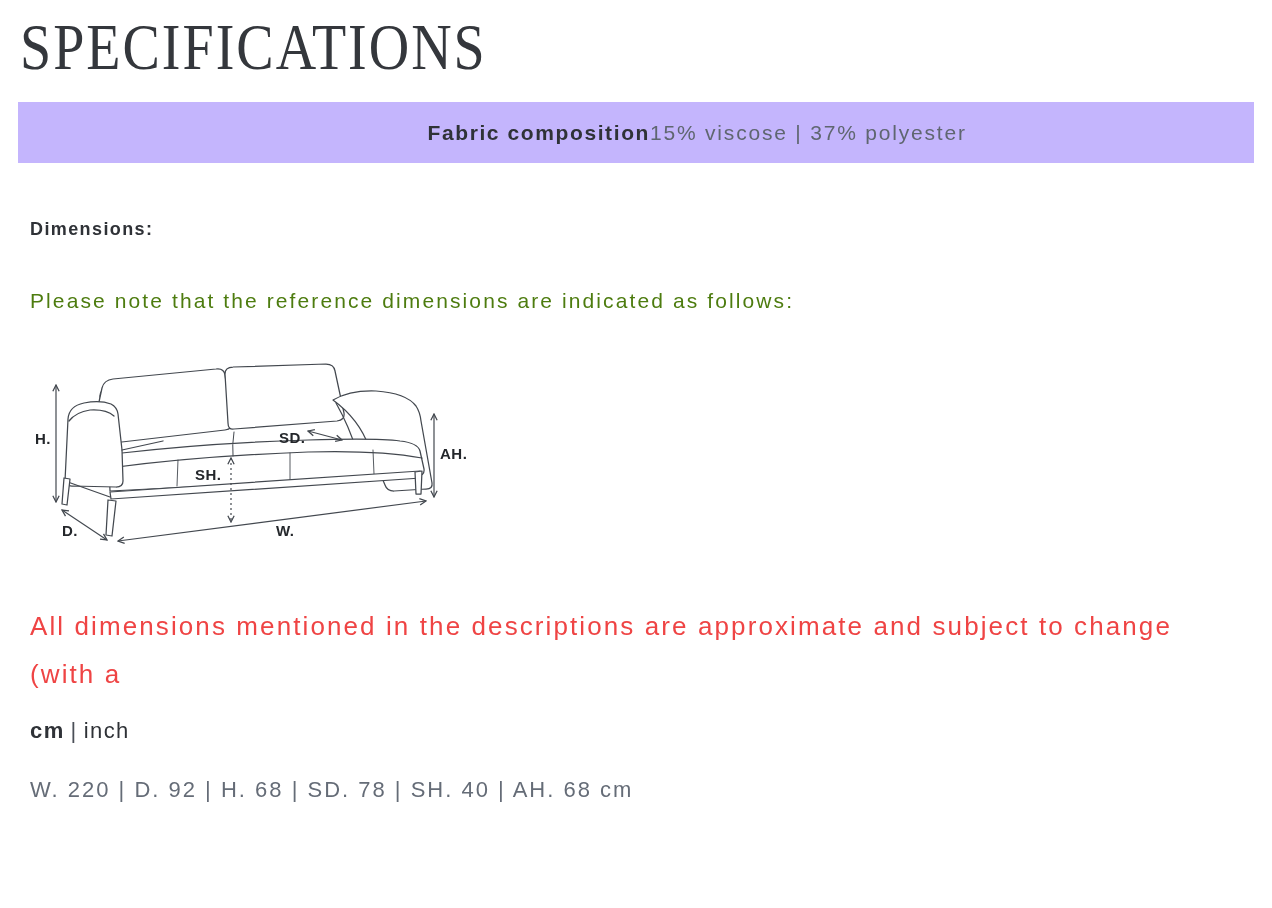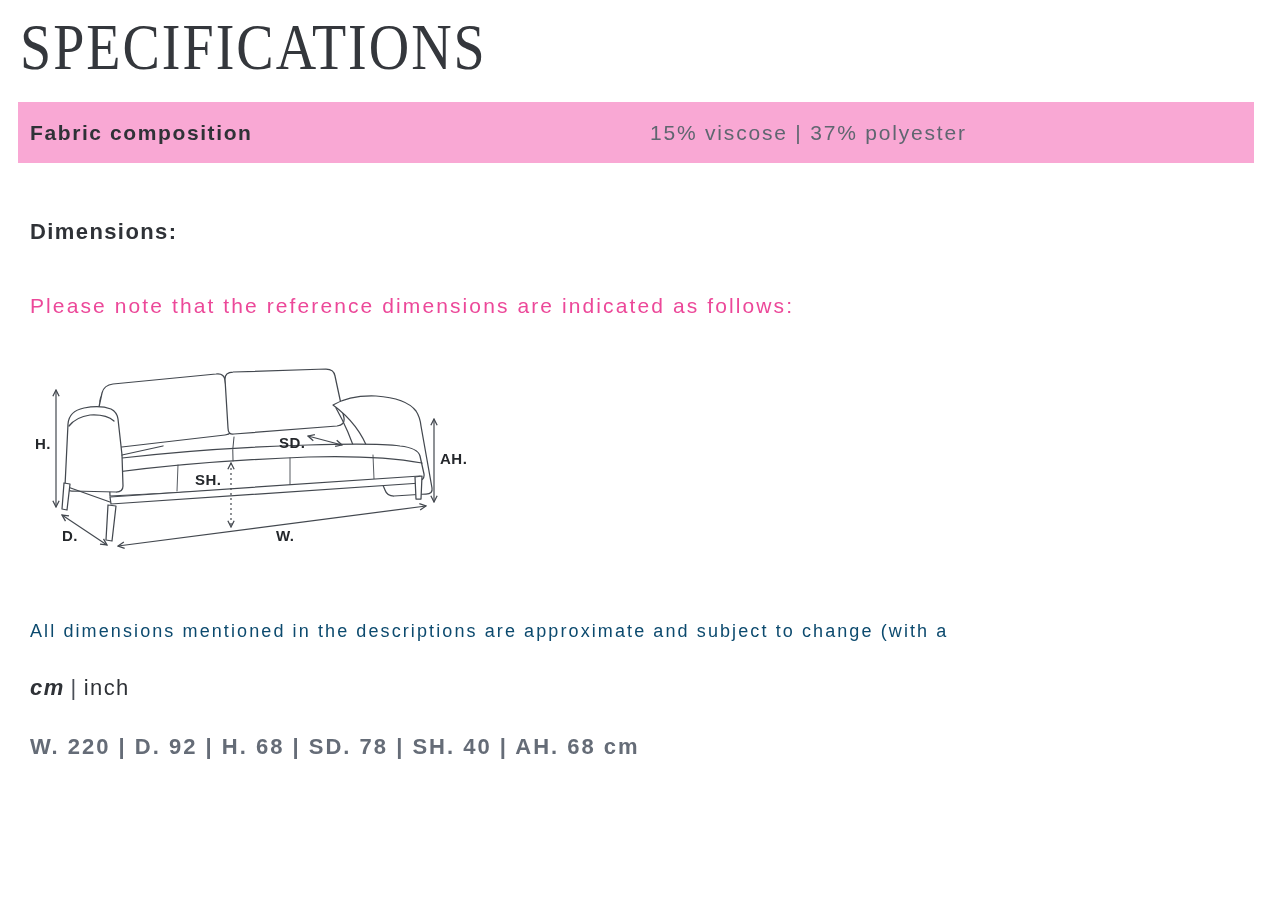--- a/index.html
+++ b/index.html
@@ -23,68 +23,67 @@
     transform: scaleY(1.18);
     transform-origin: left top;
   }
   .spec-table { margin: 30px 18px 0 18px; }
   .spec-row {
     display: flex;
     align-items: center;
     height: 61px;
     padding-left: 12px;
   }
-  .spec-row.alt { background: #f9a8d4; }
+  .spec-row.alt { background: #c4b5fd; text-align: right; }
   .spec-label {
     width: 620px;
     font-weight: bold;
     font-size: 21px;
     letter-spacing: 1.6px;
     color: #2f3237;
   }
   .spec-value {
     font-size: 21px;
     letter-spacing: 1.8px;
     color: #5f6670;
   }
   .dimensions-heading {
     margin: 56px 0 0 30px;
-    font-size: 22px;
+    font-size: 18px;
     font-weight: bold;
     letter-spacing: 1.4px;
     color: #2f3237;
   }
   .intro-note {
     margin: 49px 0 0 30px;
     font-size: 21px;
     letter-spacing: 2.1px;
-    color: #ec4899;
+    color: #4d7c0f;
   }
   .diagram { margin: 47px 0 0 28px; }
   .tolerance-note {
     margin: 46px 30px 0 30px;
-    font-size: 18px;
+    font-size: 26px;
     letter-spacing: 2.1px;
     line-height: 48px;
-    color: #0c4a6e;
+    color: #ef4444;
   }
   .units-line {
     margin: 20px 0 0 30px;
     font-size: 22px;
     letter-spacing: 1.4px;
     color: #2f3237;
   }
-  .units-line .unit-primary { font-weight: bold; font-style: italic; }
+  .units-line .unit-primary { font-weight: bold; }
   .units-line .unit-divider { color: #4a4f57; padding: 0 6px; font-weight: 300; }
   .values-line {
     margin: 33px 0 0 30px;
     font-size: 22px;
     letter-spacing: 2px;
     color: #656c77;
-    font-weight: bold;
   }
   .sofa-svg text {
     font-family: "Liberation Sans", sans-serif;
     font-weight: bold;
     font-size: 15px;
     fill: #24272b;
     letter-spacing: 0.5px;
   }
 </style>
 </head>

